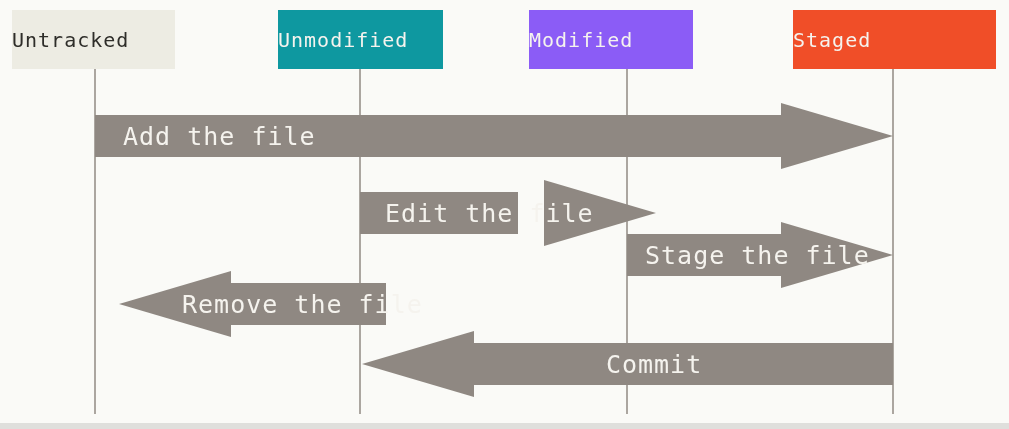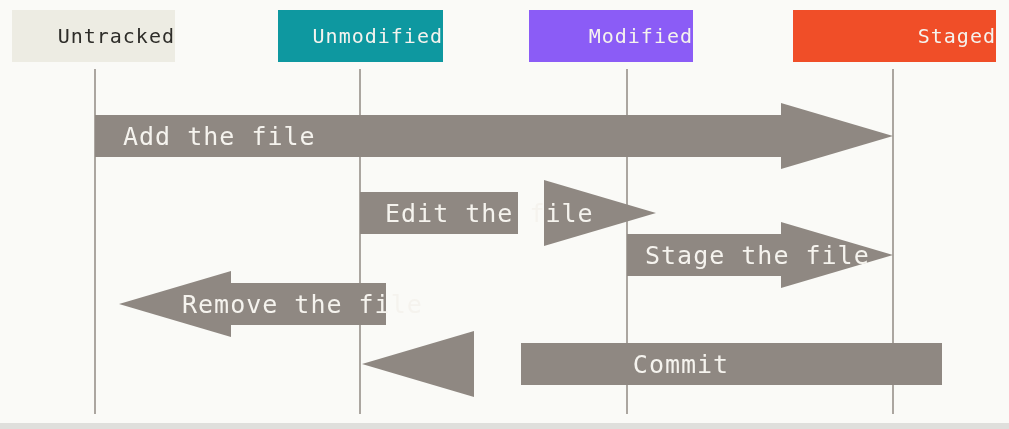--- a/index.html
+++ b/index.html
@@ -11,24 +11,24 @@
   }
   #stage {
     position: relative;
     width: 1009px;
     height: 429px;
     overflow: hidden;
   }
   .state-box {
     position: absolute;
     top: 10px;
-    height: 52px;
+    height: 59px;
     display: flex;
     align-items: center;
-    justify-content: flex-end;
+    justify-content: flex-start;
     font-size: 20px;
     letter-spacing: 1px;
     z-index: 3;
   }
   .lifeline {
     position: absolute;
     width: 2px;
     z-index: 1;
   }
   .arrow {
@@ -92,21 +92,21 @@
       <div class="arrow" style="left: 627px; top: 222px; width: 266px; height: 66px;">
         <div class="arrow-body" style="width: 156px; background: rgb(143, 136, 130); left: 0px;"></div>
         <div class="arrow-head" style="right: 0px; border-left: 112px solid rgb(143, 136, 130);"></div>
         <span class="arrow-label" style="color: rgb(245, 243, 238); left: 18px;">Stage the file</span>
       </div>
       <div class="arrow" style="left: 95px; top: 271px; width: 267px; height: 66px; margin-left: 24px;">
         <div class="arrow-body" style="width: 157px; background: rgb(143, 136, 130); right: 0px;"></div>
         <div class="arrow-head" style="left: 0px; border-right: 112px solid rgb(143, 136, 130);"></div>
         <span class="arrow-label" style="color: rgb(245, 243, 238); left: 63px;">Remove the file</span>
       </div>
-      <div class="arrow" style="left: 362px; top: 331px; width: 580px; height: 66px;">
+      <div class="arrow" style="left: 362px; top: 331px; width: 531px; height: 66px;">
         <div class="arrow-body" style="width: 421px; background: rgb(143, 136, 130); right: 0px;"></div>
         <div class="arrow-head" style="left: 0px; border-right: 112px solid rgb(143, 136, 130);"></div>
         <span class="arrow-label centered" style="color: rgb(245, 243, 238); left: 55%;">Commit</span>
       </div>
     </div>
   <div id="states">
       <div class="state-box" style="left: 12px; width: 163px; background: rgb(237, 236, 227); color: rgb(46, 45, 41);">
         <span>Untracked</span>
       </div>
       <div class="state-box" style="left: 278px; width: 165px; background: rgb(14, 152, 160); color: rgb(245, 243, 238);">

